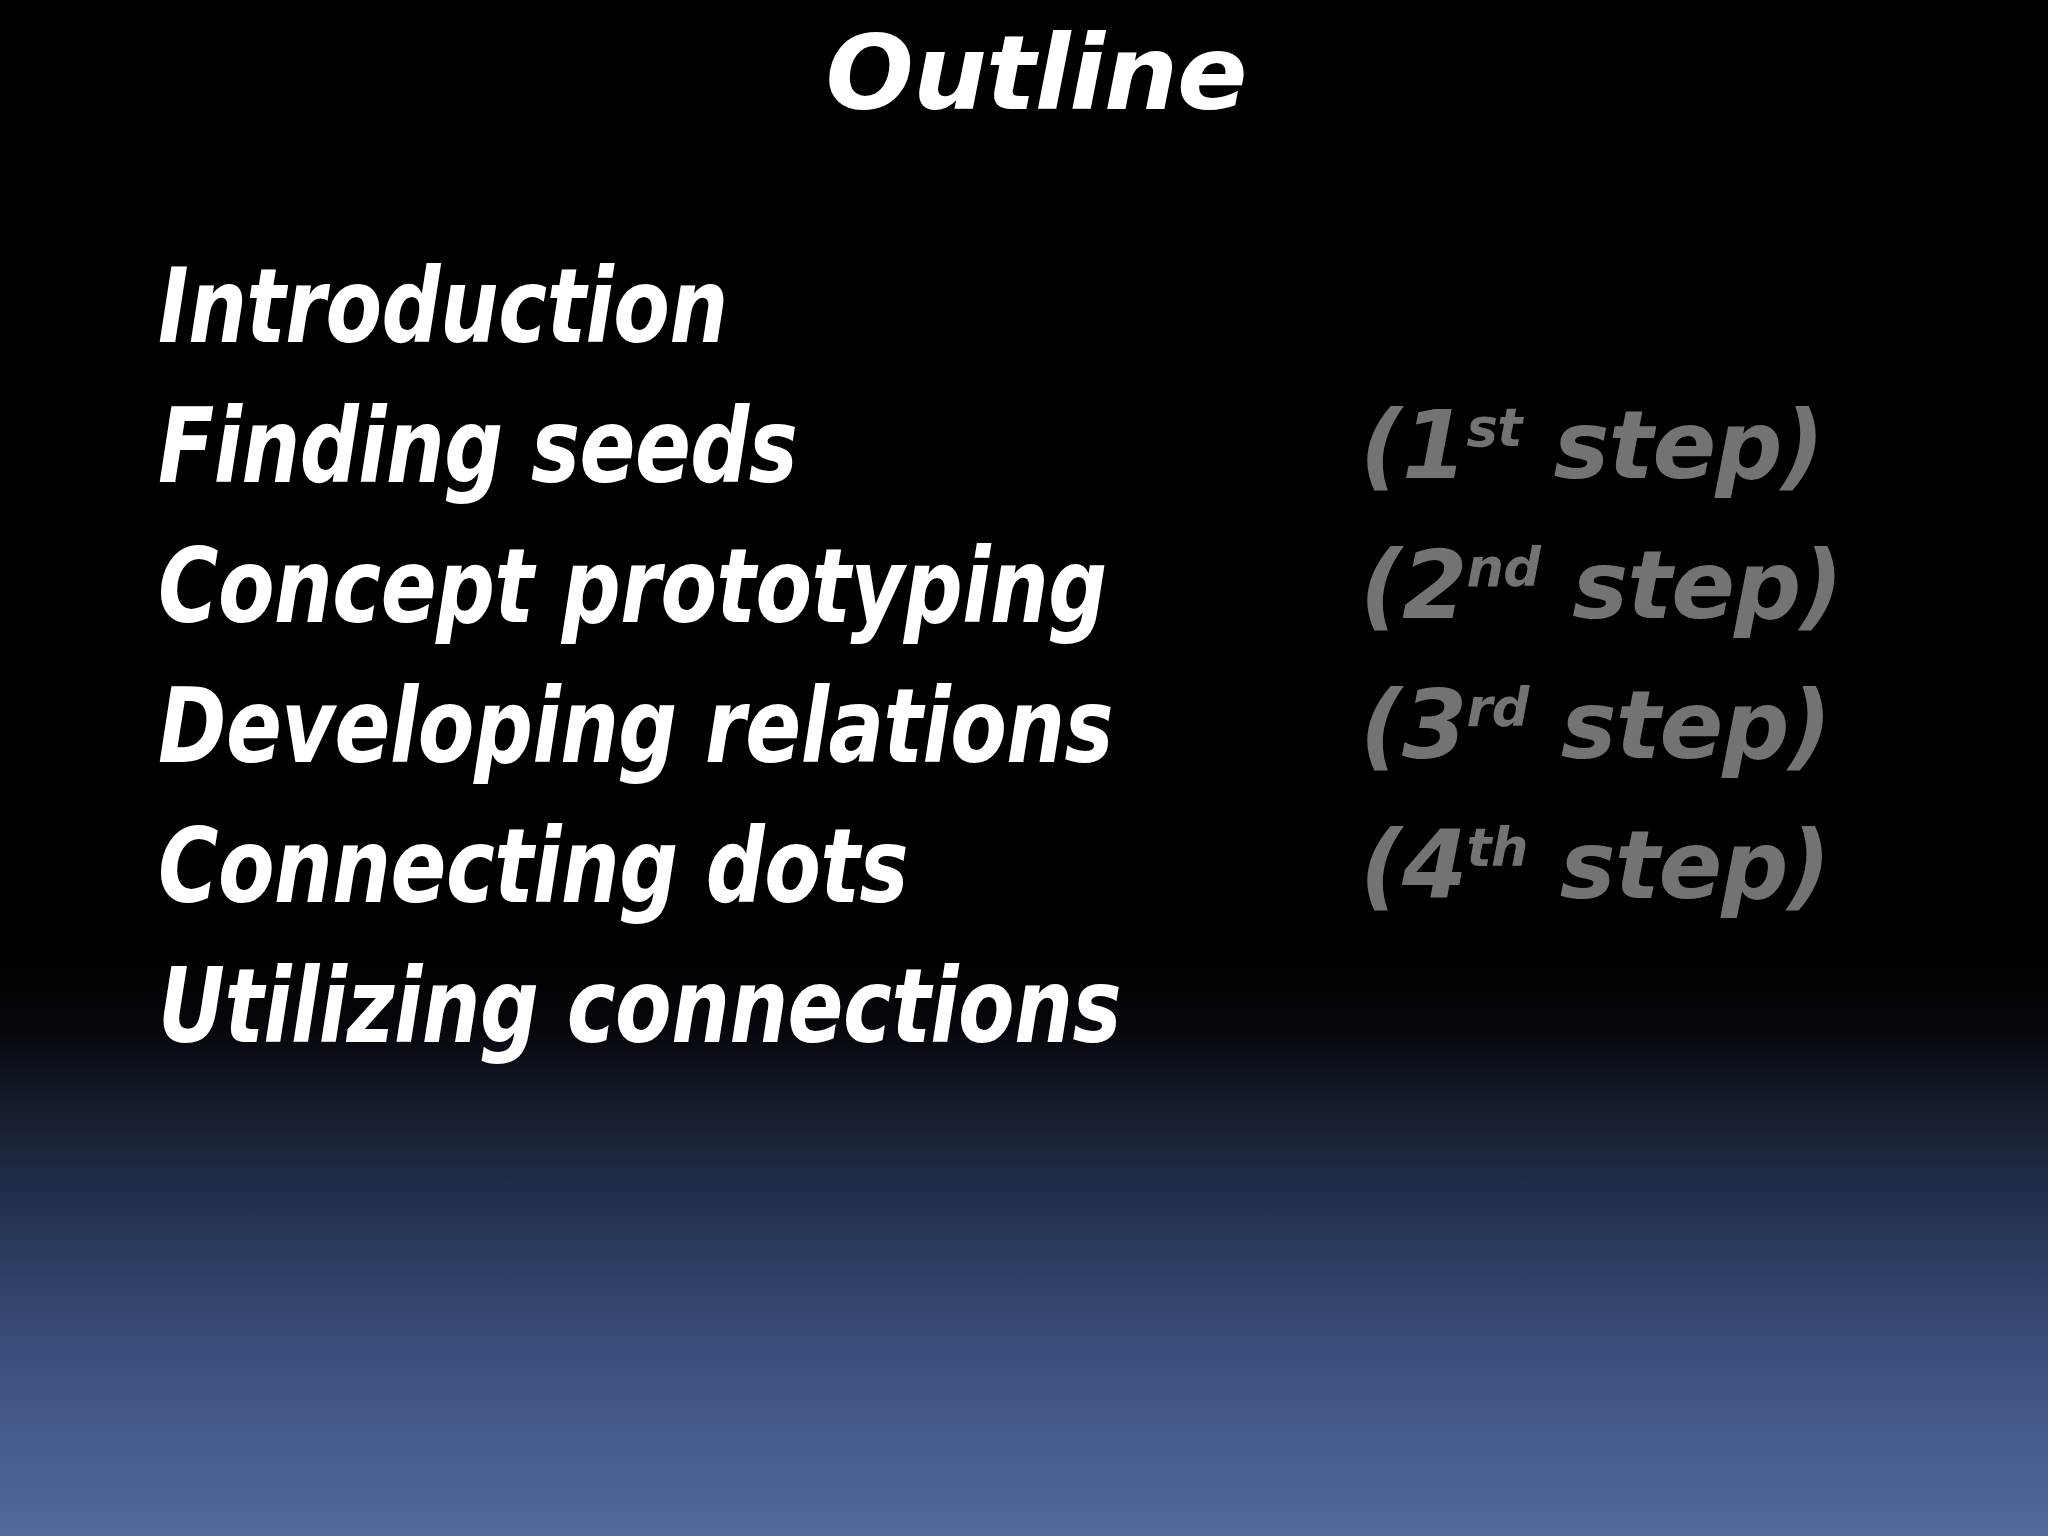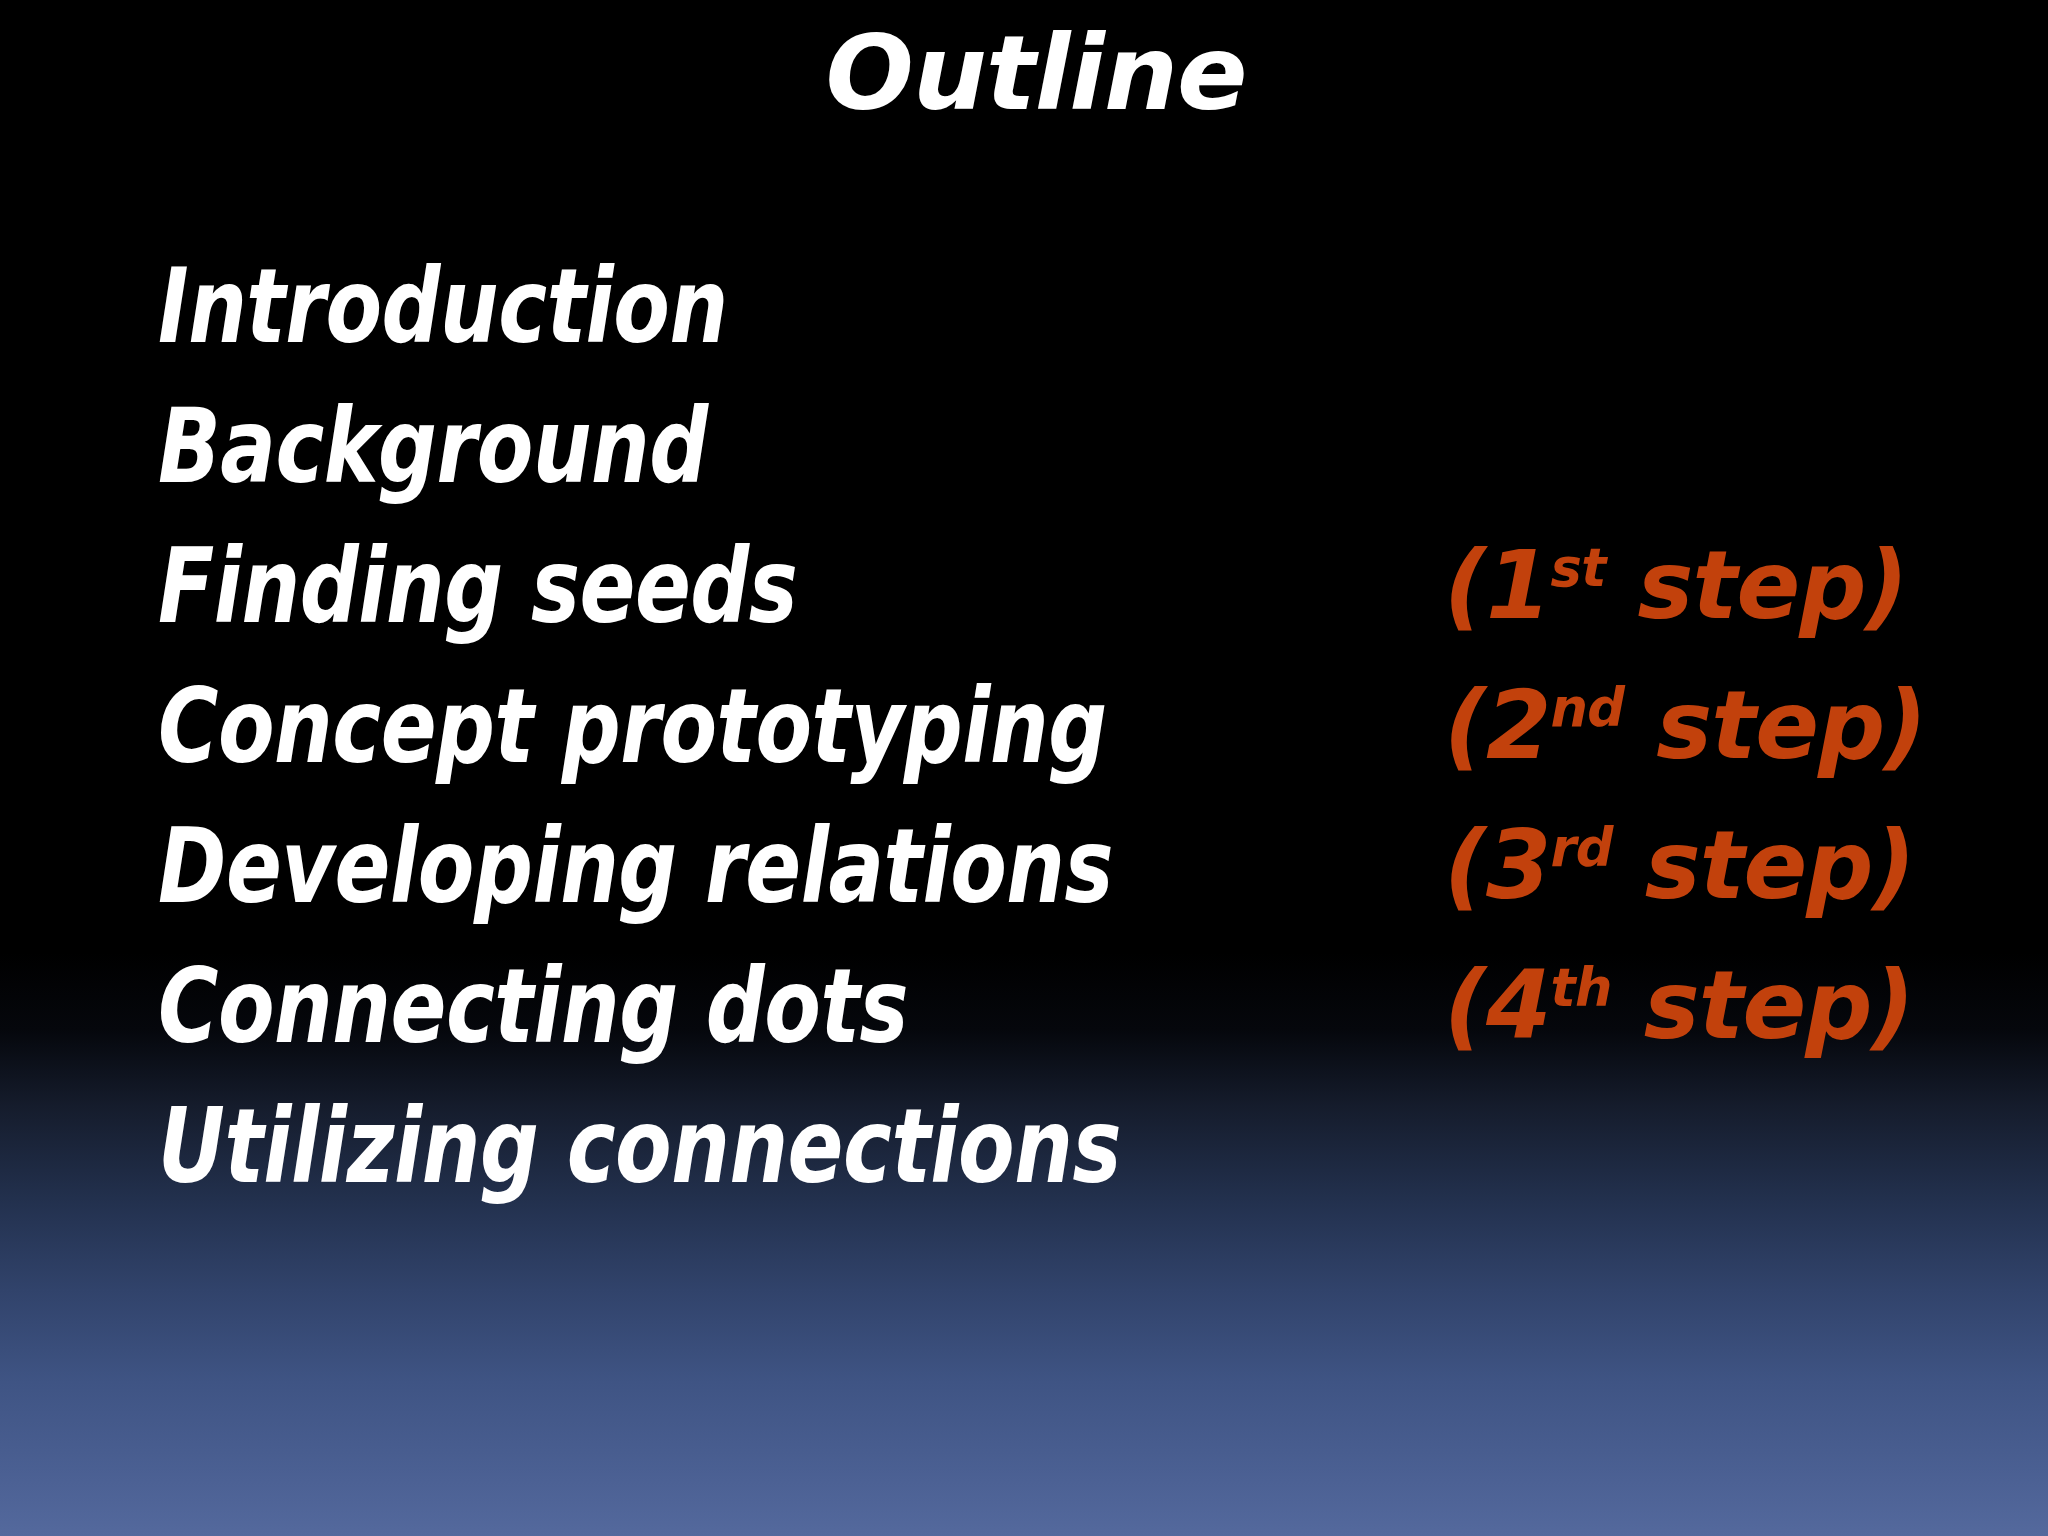--- a/index.html
+++ b/index.html
@@ -83,23 +83,23 @@
     font-size: 104px;
     font-weight: bold;
     font-style: italic;
     letter-spacing: -0.5px;
     transform: scaleX(0.88);
     transform-origin: left center;
   }
 
   .outline-step {
     position: absolute;
-    left: 1444px;
+    left: 1360px;
     top: 0;
-    color: #c2410c;
+    color: #737373;
     font-family: "DejaVu Sans", sans-serif;
     font-size: 94px;
     font-weight: bold;
     font-style: italic;
     letter-spacing: -1px;
   }
 
   .outline-step .ord {
     font-size: 0.56em;
     vertical-align: super;
@@ -118,24 +118,20 @@
 
     <div id="slide-title">Outline</div>
 
     <div id="outline-list">
 
       <div class="outline-row">
         <span class="outline-topic">Introduction</span>
 
       </div>
 
-      <div class="outline-row">
-        <span class="outline-topic">Background</span>
-
-      </div>
 
       <div class="outline-row">
         <span class="outline-topic">Finding seeds</span>
         <span class="outline-step">
           <span>(</span><span>1</span><span class="ord">st</span><span> step</span><span>)</span>
         </span>
       </div>
 
       <div class="outline-row">
         <span class="outline-topic">Concept prototyping</span>

